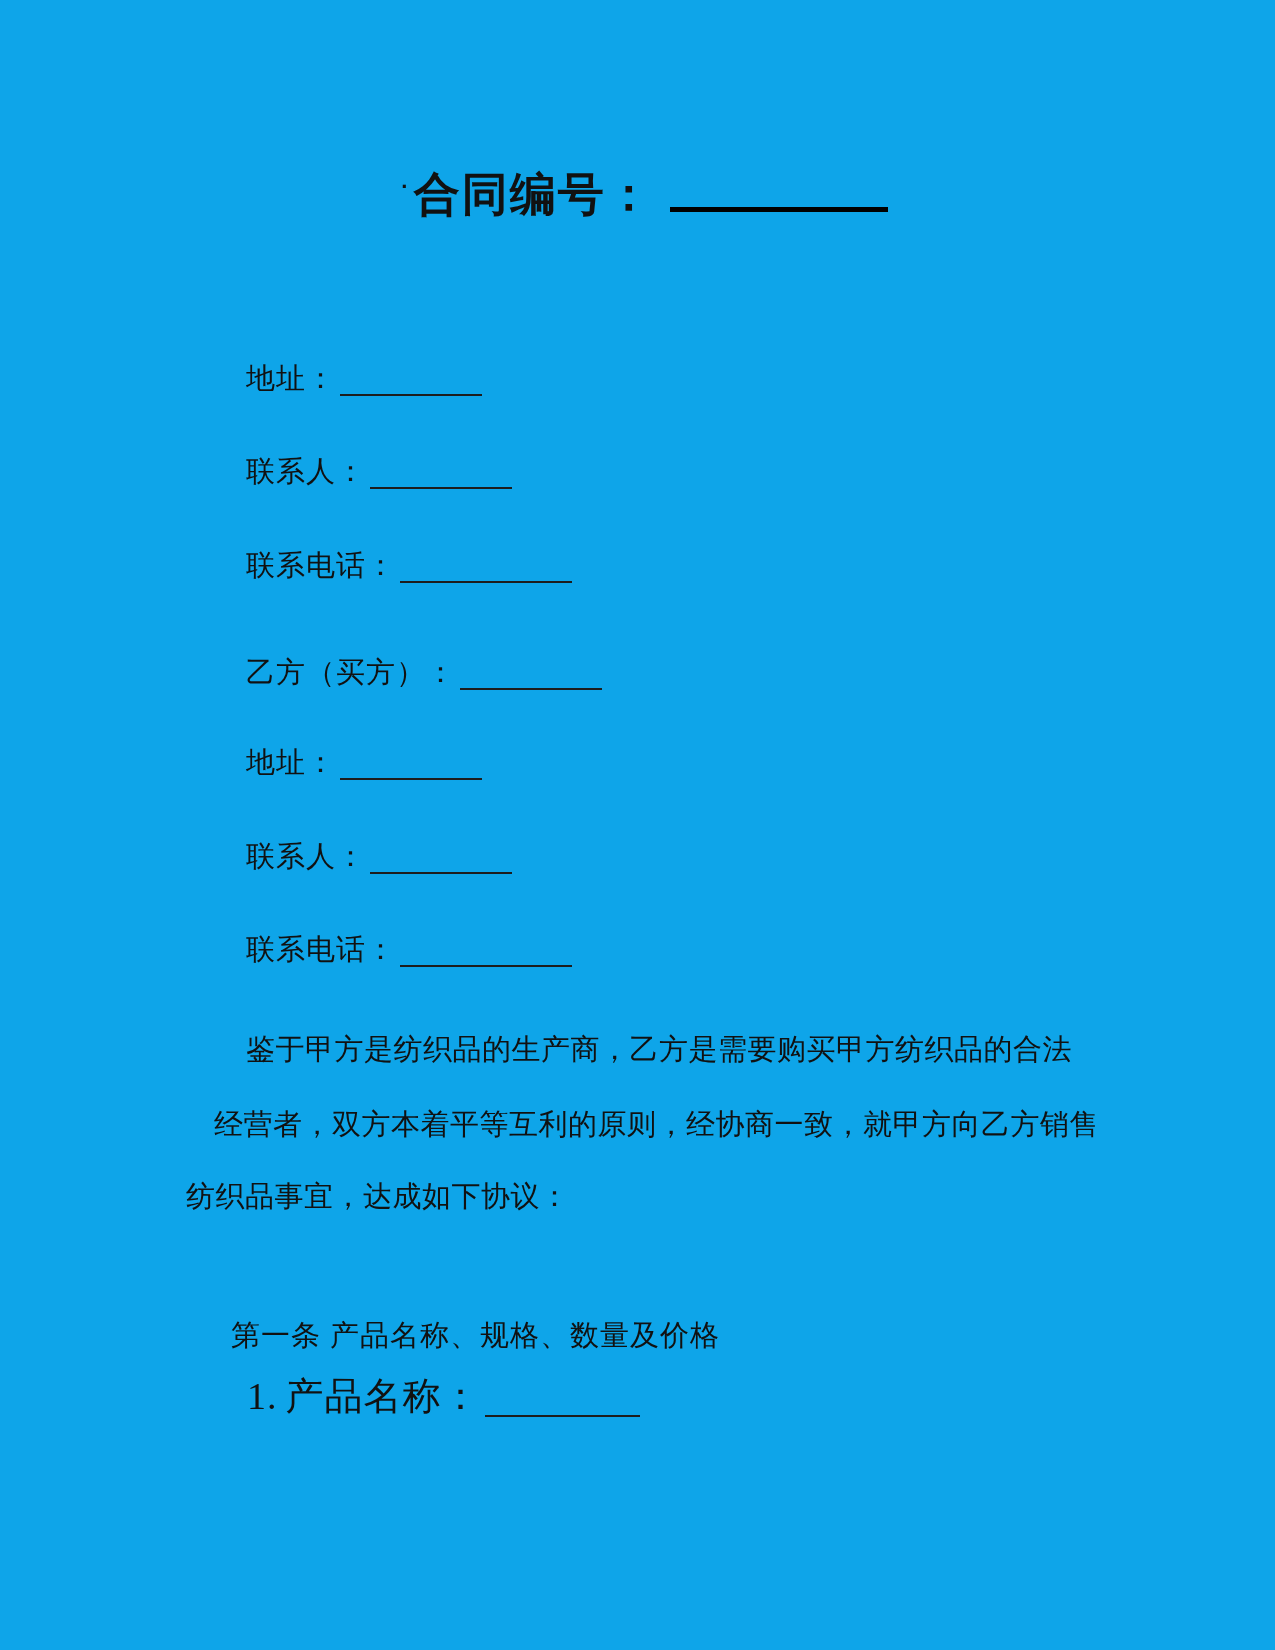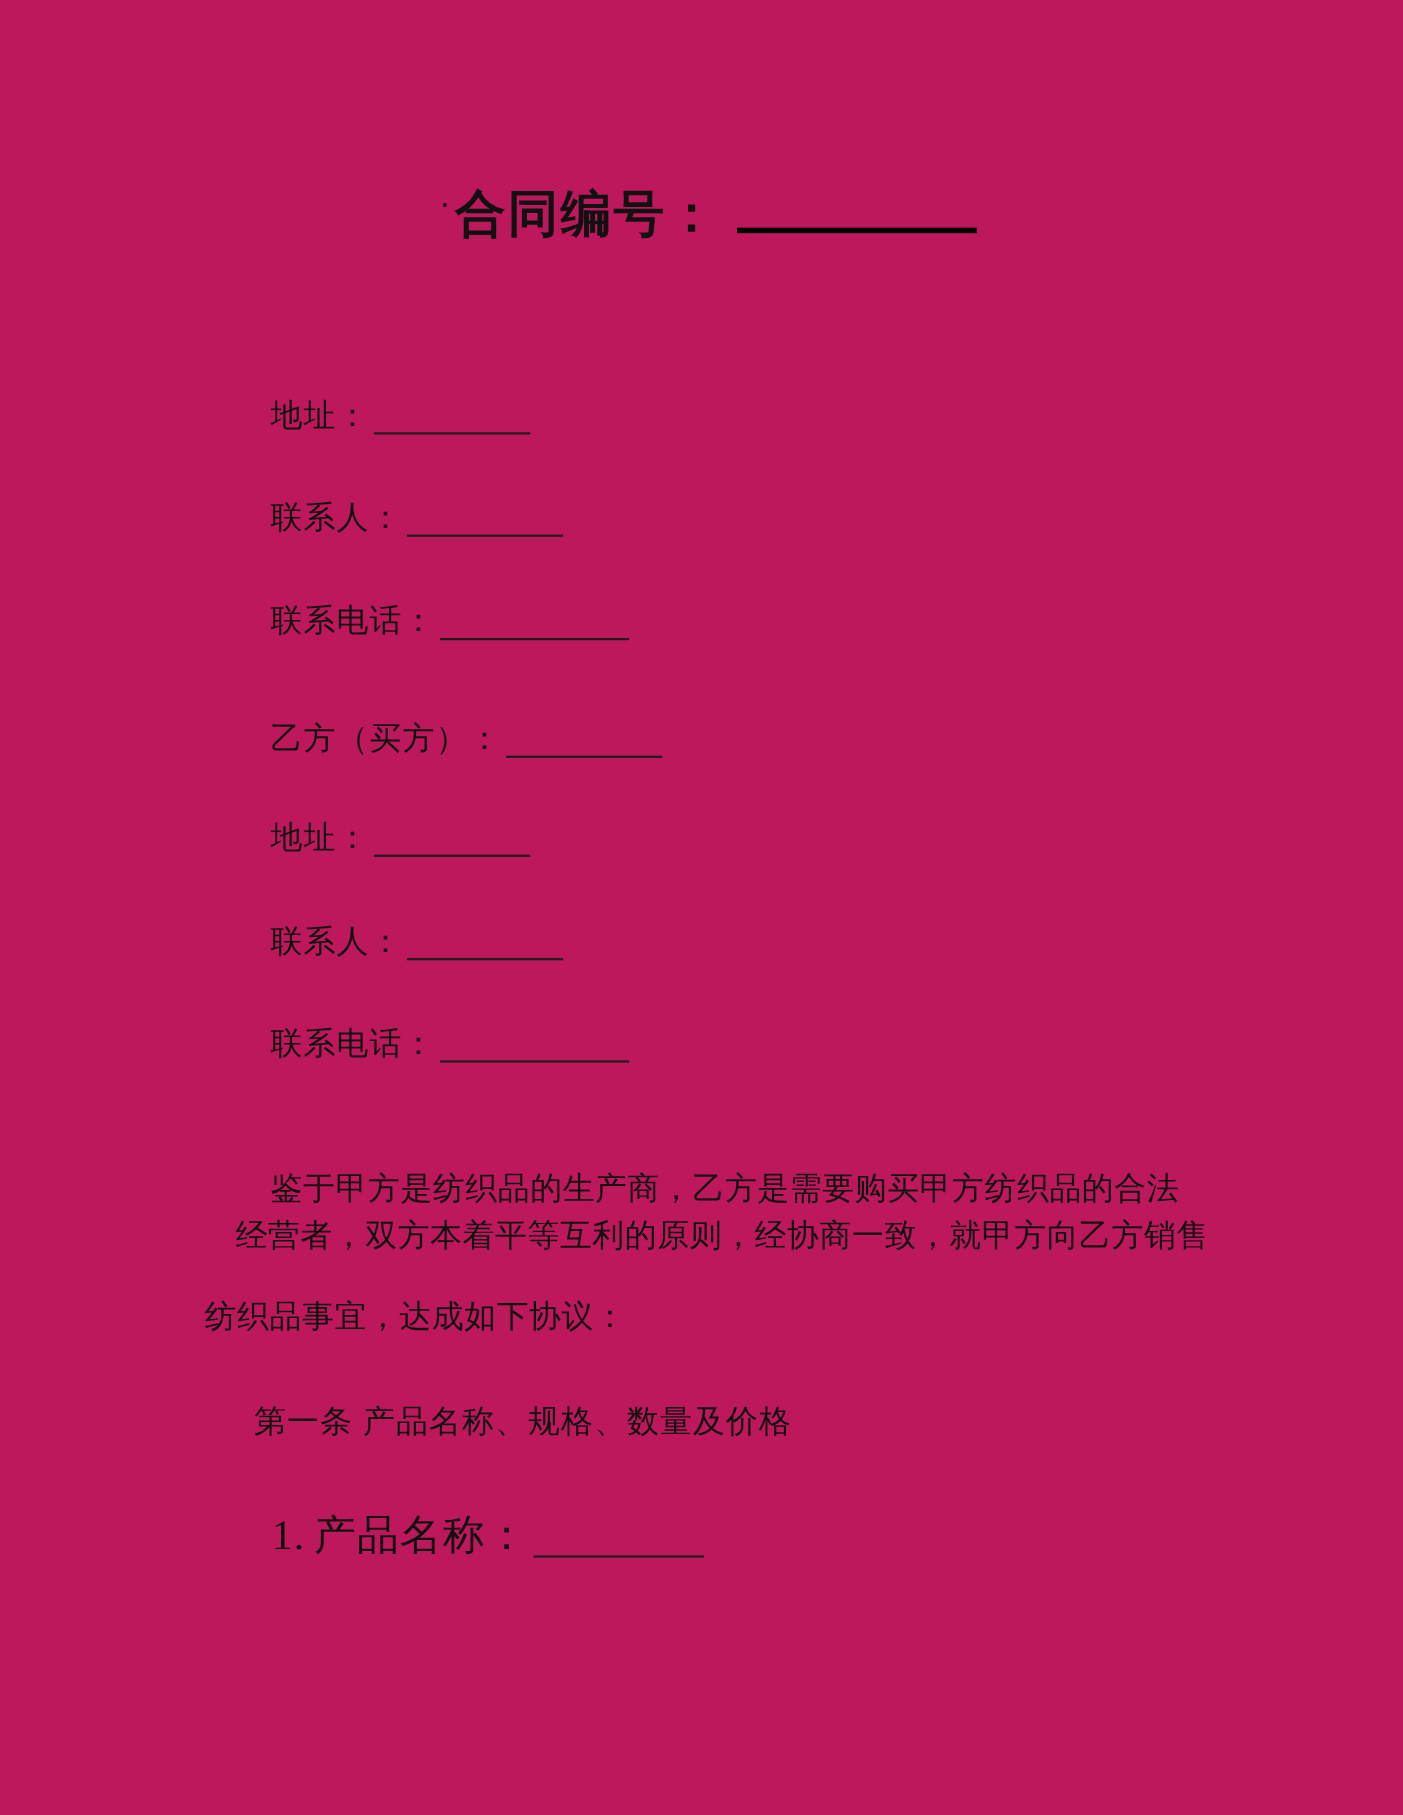--- a/index.html
+++ b/index.html
@@ -5,21 +5,21 @@
   html, body {
     margin: 0;
     padding: 0;
     background: #e8e8e8;
   }
   .page {
     position: relative;
     width: 1275px;
     height: 1650px;
     margin: 0 auto;
-    background: #be185d;
+    background: #0ea5e9;
     font-family: "Liberation Sans", "DejaVu Sans", sans-serif;
     color: #111111;
     overflow: hidden;
   }
   .abs { position: absolute; white-space: nowrap; }
 
   
   .title-line {
     top: 156px;
     left: 0;
@@ -76,28 +76,28 @@
   .f7 { top: 838px; }
   .f8 { top: 931px; }
 
   
   .para {
     left: 186px;
     font-size: 29px;
     line-height: 38px;
     letter-spacing: 0.5px;
   }
-  .para-indent { padding-left: 60px; margin-top: 32px; }
+  .para-indent { padding-left: 60px; }
   .p1 { top: 1030px; }
   .p2 { top: 1105px; margin-left: 28px; }
   .p3 { top: 1180px; font-family: Liberation Mono, monospace; }
 
   
   .article-heading {
-    top: 1274px;
+    top: 1316px;
     left: 231px;
     font-size: 29px;
     line-height: 38px;
     letter-spacing: 1px;
   }
   .item-line {
     top: 1377px;
     left: 247px;
     font-size: 38px;
     line-height: 38px;

